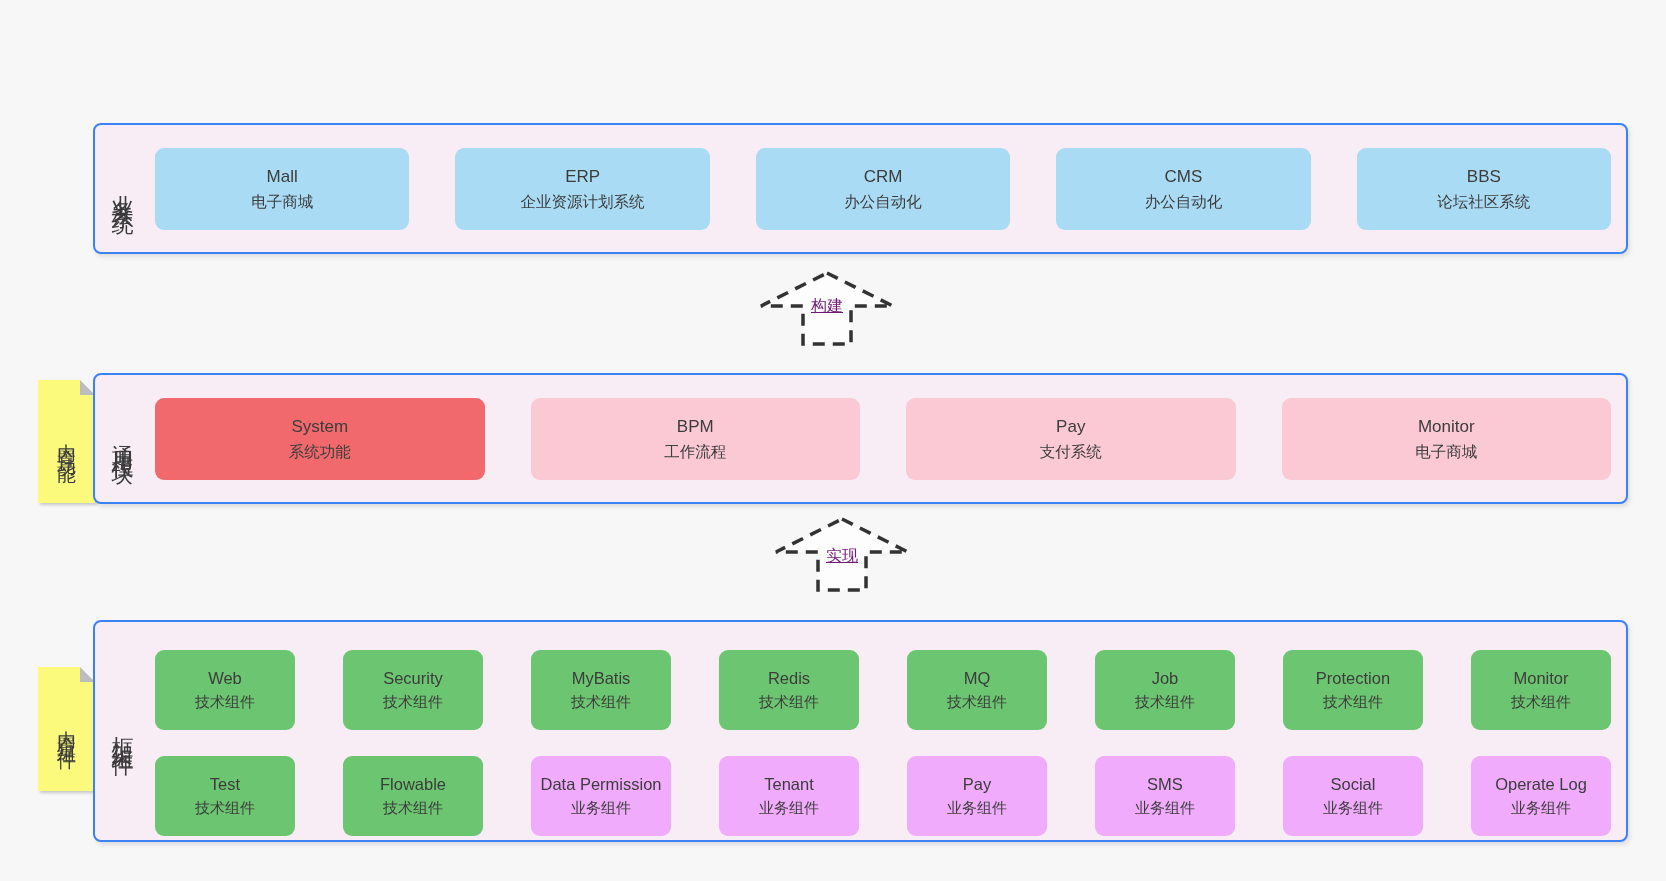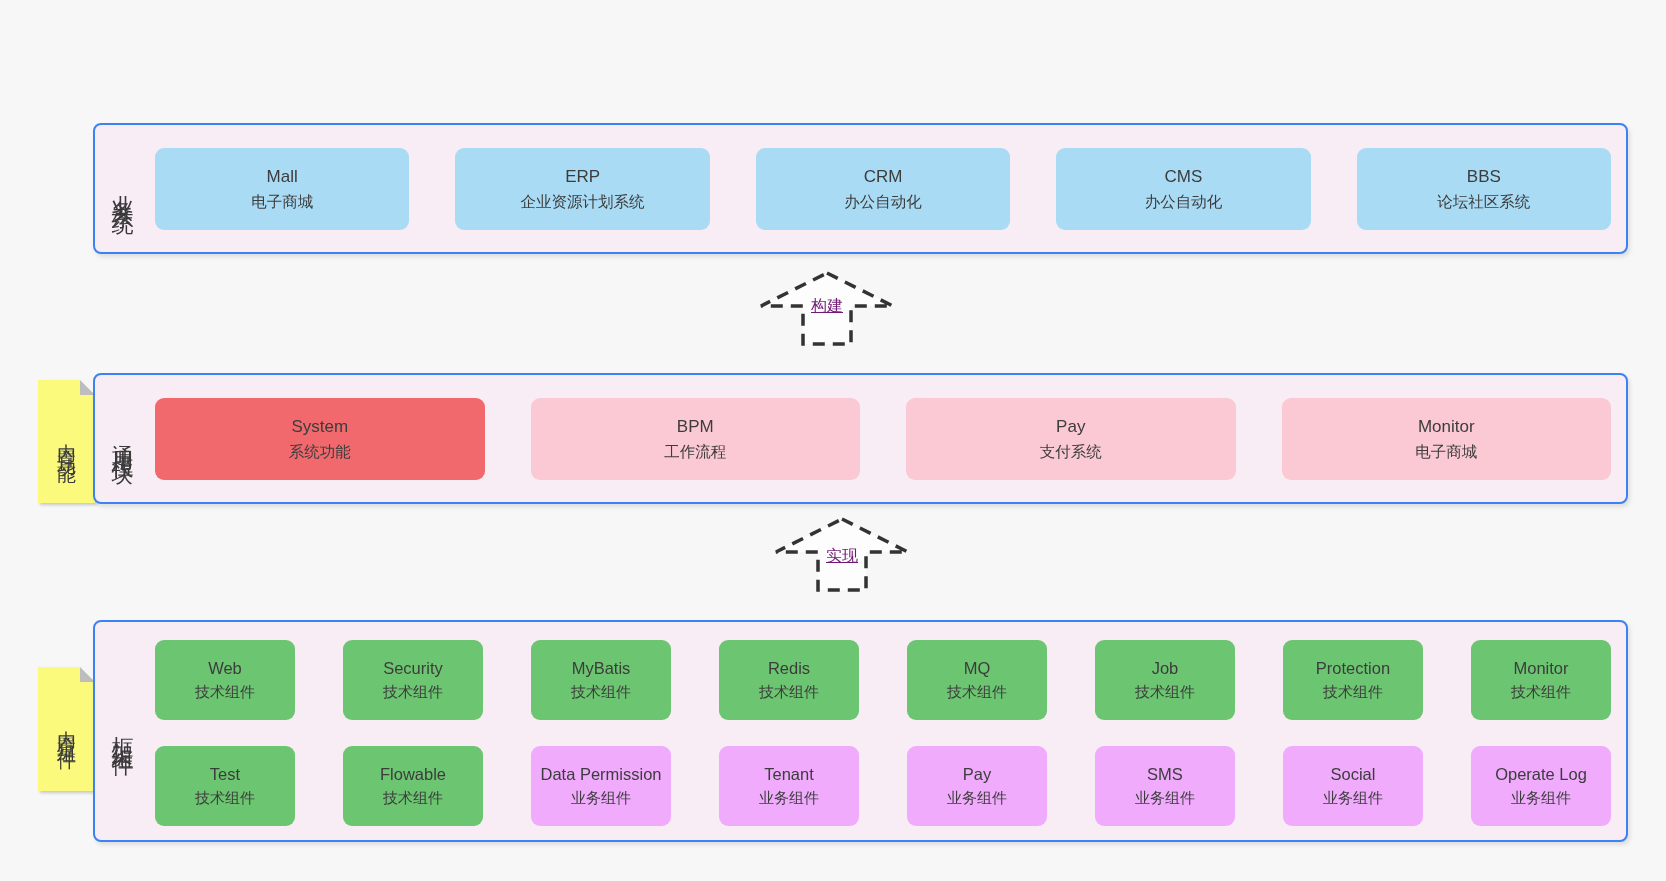--- a/index.html
+++ b/index.html
@@ -24,21 +24,21 @@
     writing-mode:vertical-rl; text-orientation:upright;
     font-size:22px; letter-spacing:6px; color:#3a3a3a;
   }
 
   .boxes-row {
     flex:1; display:flex; align-items:center; gap:46px;
     padding:0 15px 0 5px;
   }
   .rows-col {
     flex:1; display:flex; flex-direction:column; gap:26px;
-    padding:18px 15px 16px 5px; box-sizing:border-box;
+    padding:28px 15px 16px 5px; box-sizing:border-box;
   }
   .rows-col .boxes-row { flex:1; padding:0; gap:48px; align-items:stretch; }
 
   .box {
     flex:1; height:82px; border-radius:9px;
     display:flex; flex-direction:column; align-items:center; justify-content:center;
     text-align:center; line-height:25px;
   }
   .rows-col .box { height:auto; min-height:80px; line-height:24px; }
   .box .en { font-size:17px; }

